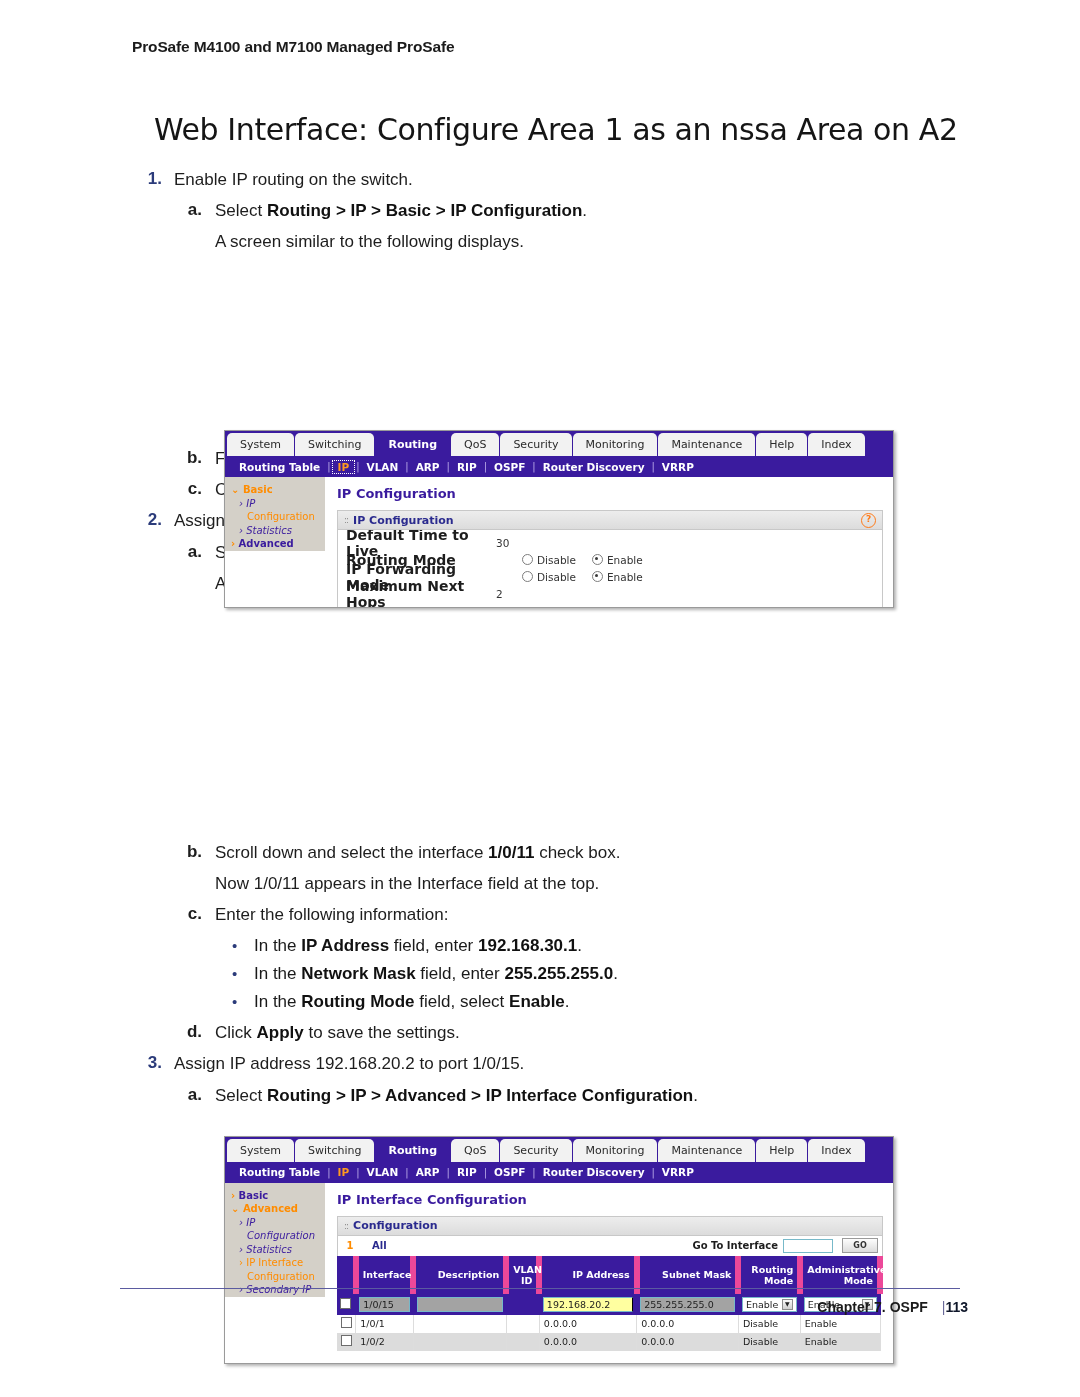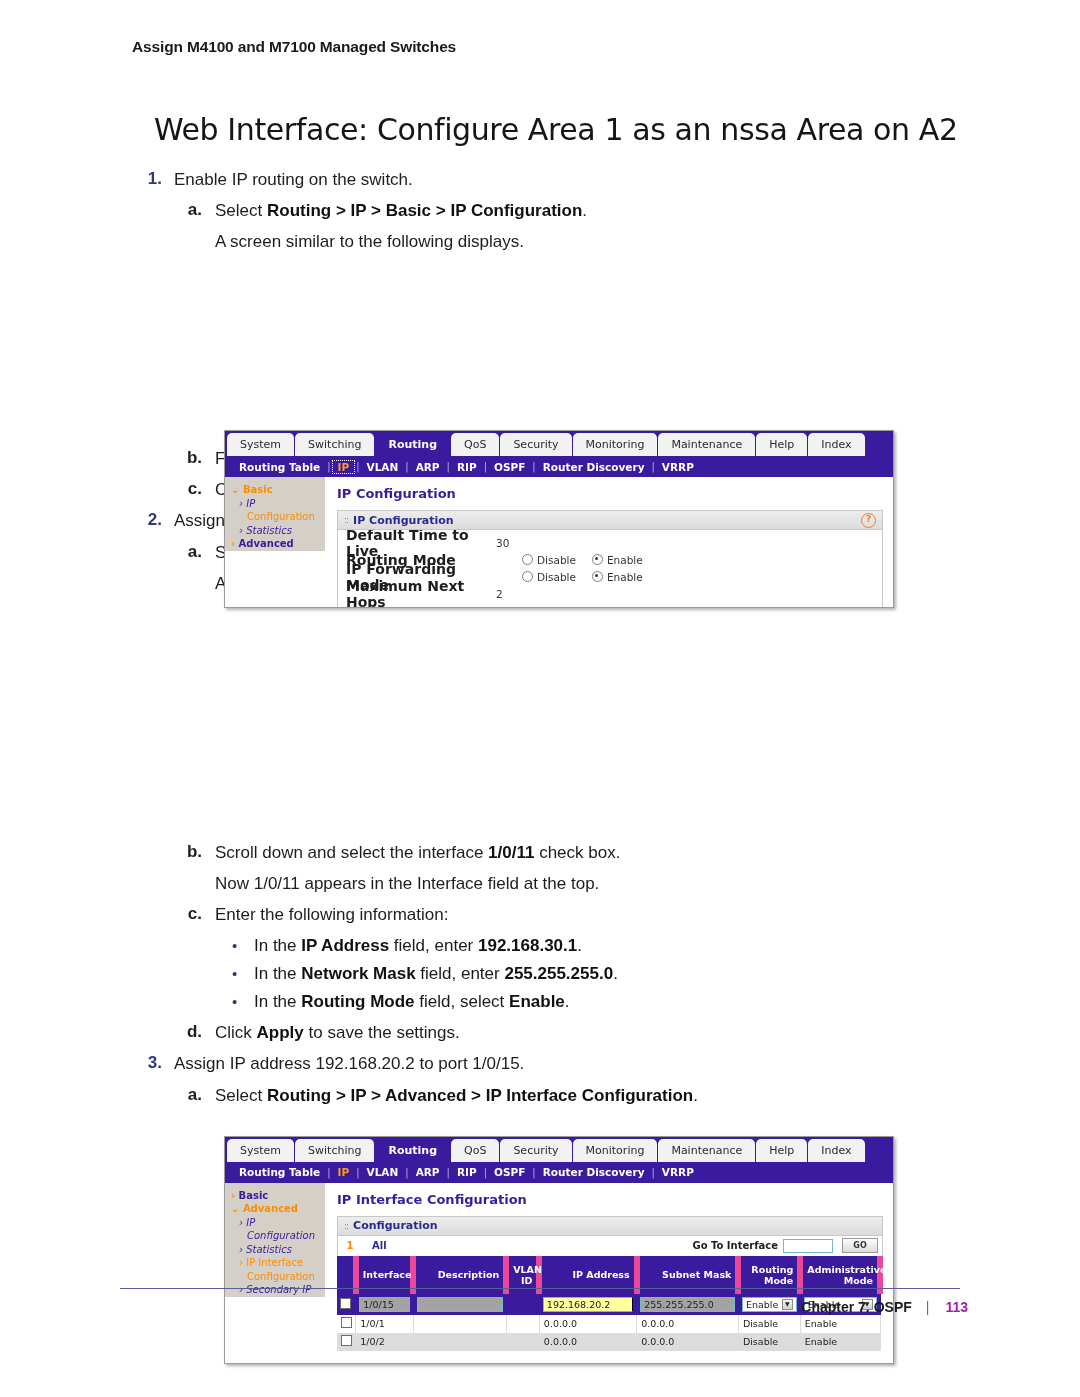--- a/index.html
+++ b/index.html
@@ -304,27 +304,27 @@
   
   .footer-rule {
     position: absolute; left: 120px; top: 1288px;
     width: 840px; height: 1px; background: #5b5ba0;
   }
   .footer {
     position: absolute; right: 112px; top: 1299px;
     font-size: 14px; font-weight: bold; color: #1b1b1b;
     white-space: nowrap;
   }
-  .footer .pg { color: #a21caf; margin-left: 16px; }
+  .footer .pg { color: #0f172a; }
   .footer .bar { color: #6a6a9a; margin-left: 14px; font-weight: normal;}
 </style>
 </head>
 <body>
 
-<div class="page-header">Assign M4100 and M7100 Managed Switches</div>
+<div class="page-header">ProSafe M4100 and M7100 Managed ProSafe</div>
 
 <div class="content">
 
   <h1 class="doc-title">Web Interface: Configure Area 1 as an nssa Area on A2</h1>
 
   <div class="step lvl1">
     <div class="marker">1.</div>
     <div class="body">Enable IP routing on the switch.</div>
   </div>
 

